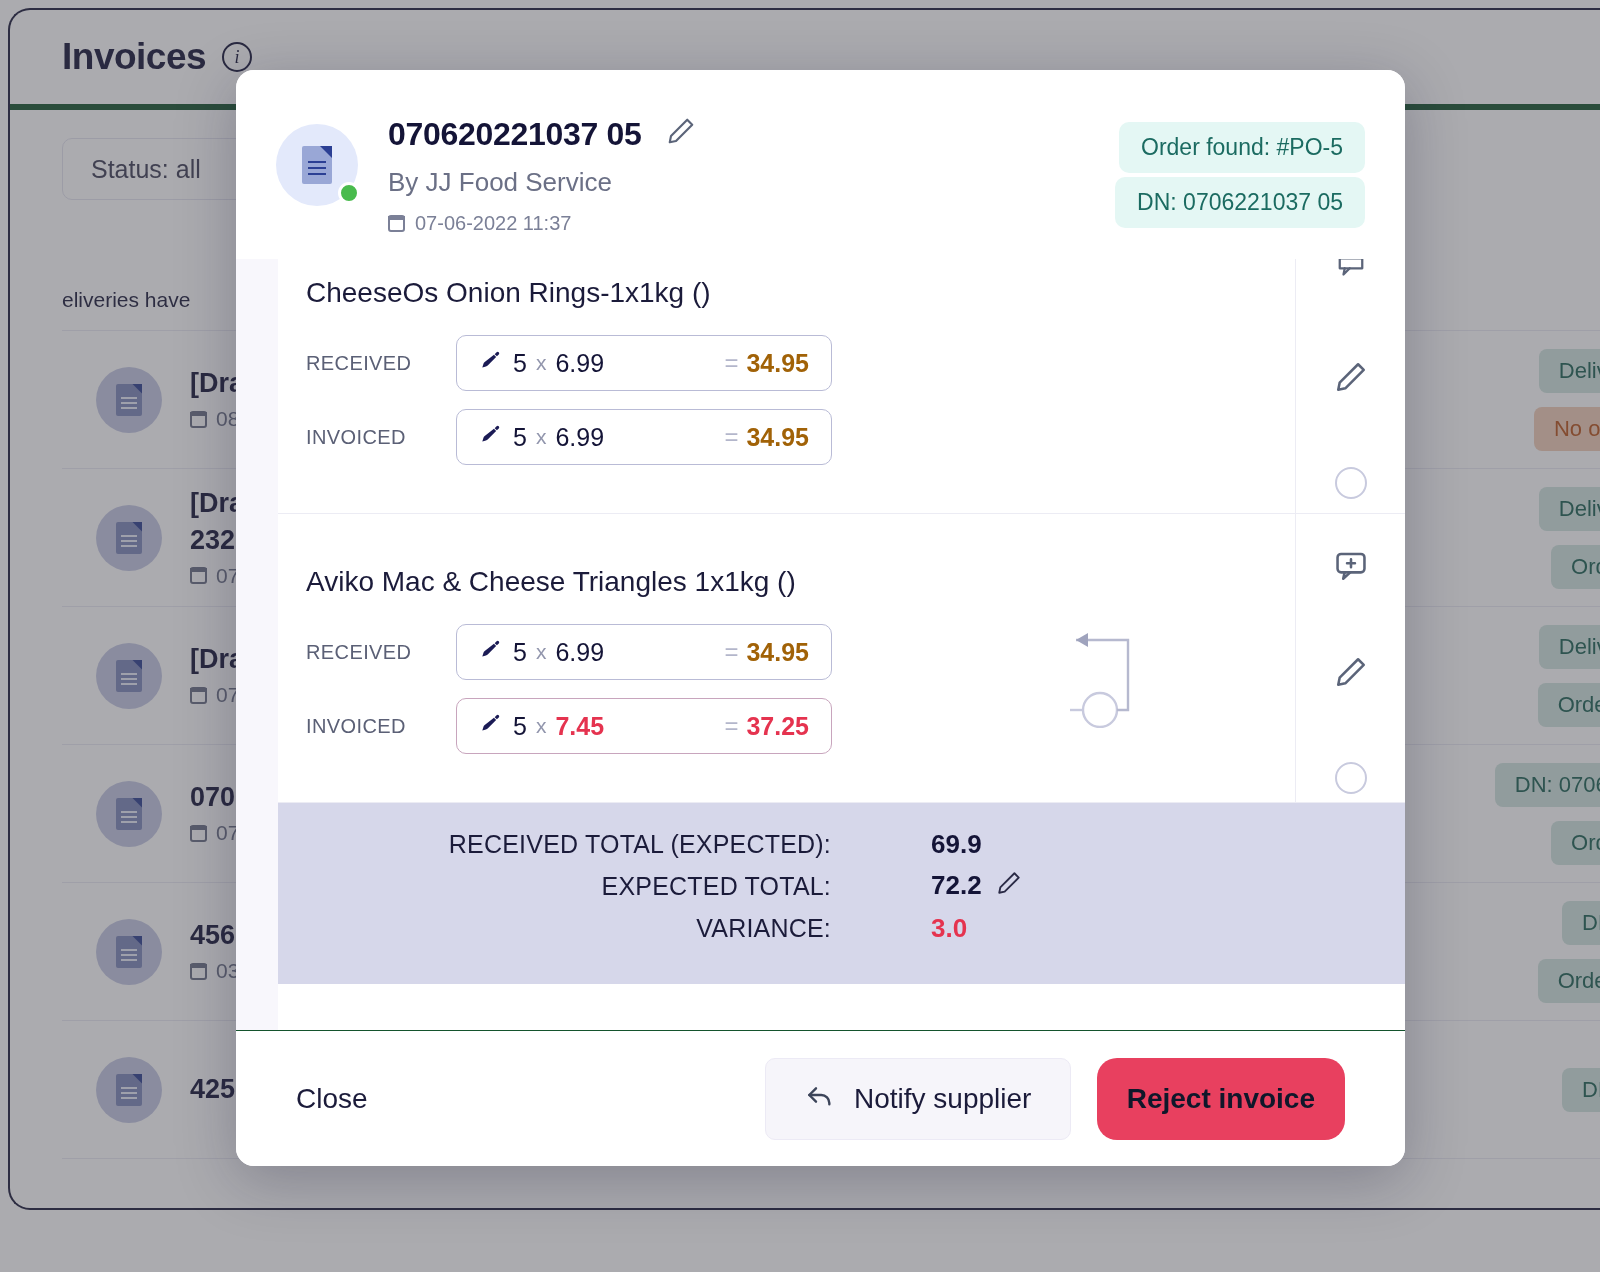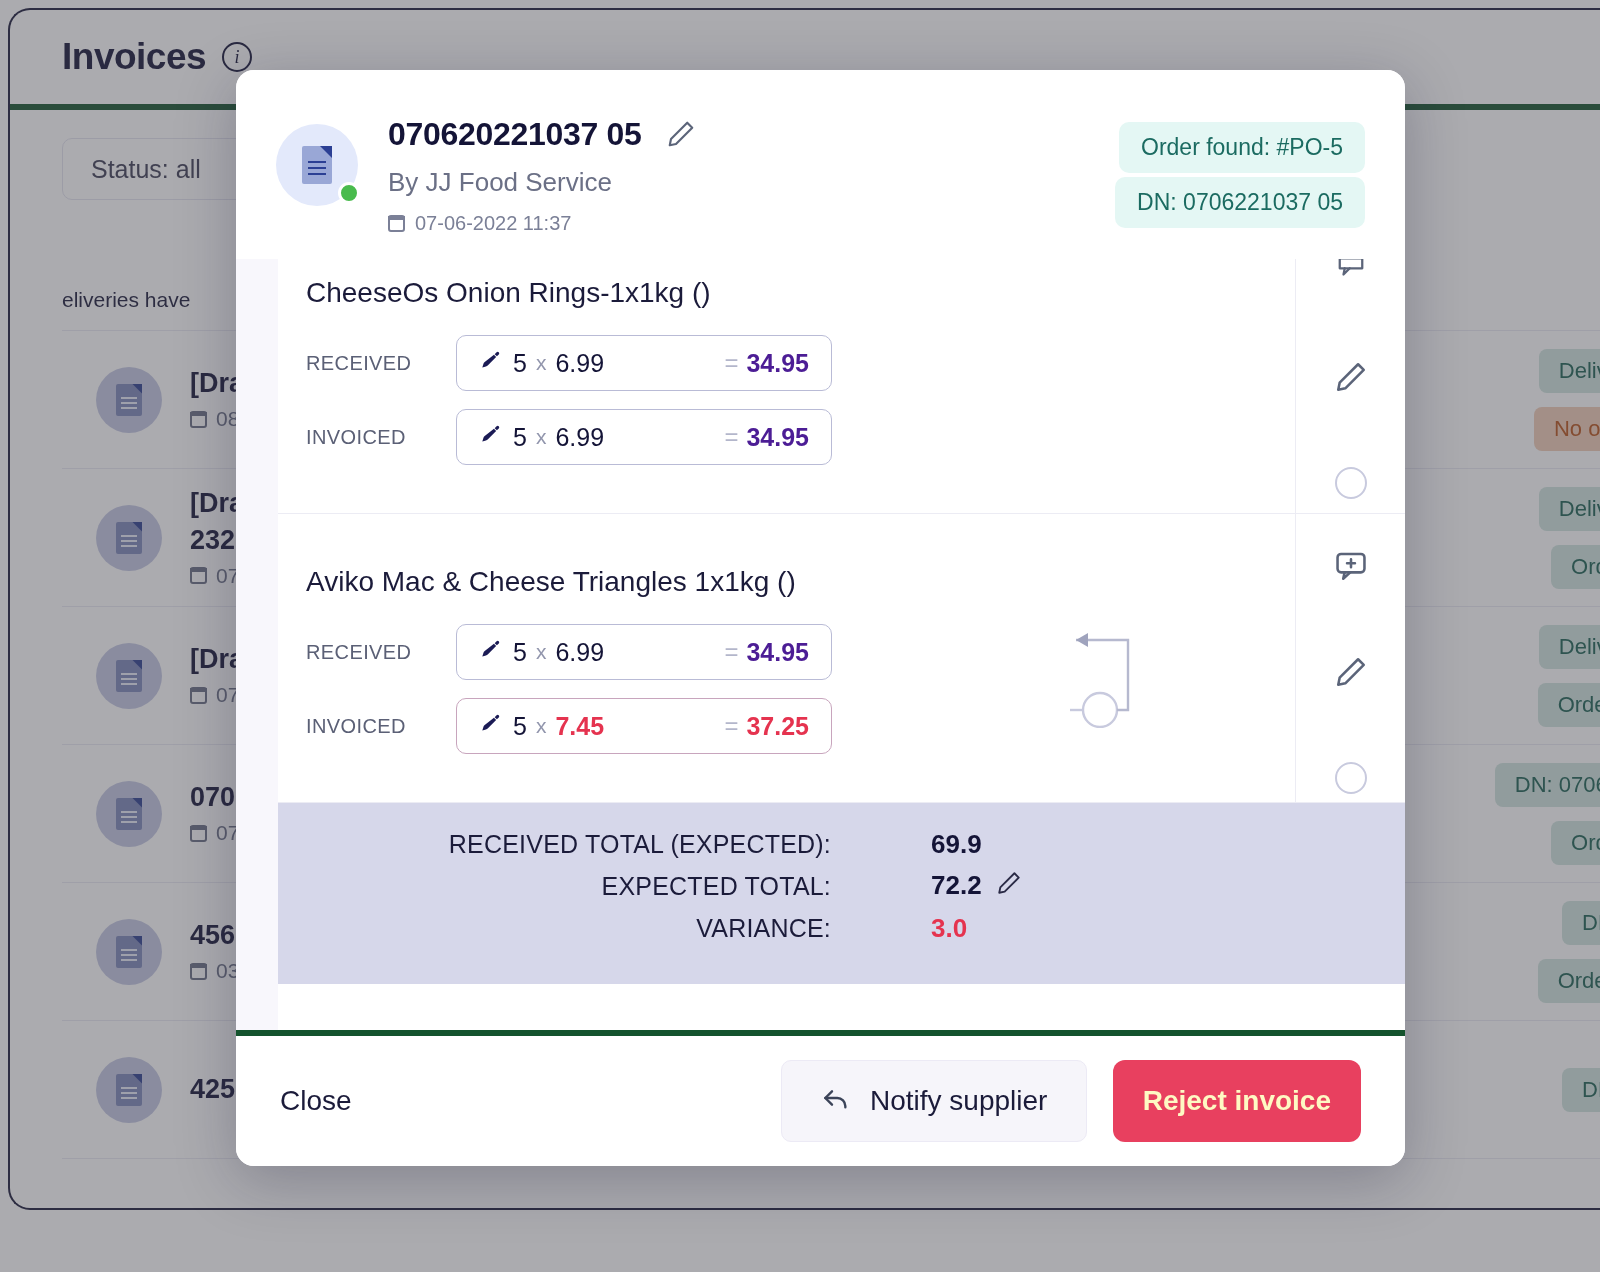--- a/index.html
+++ b/index.html
@@ -148,21 +148,21 @@
   .hdr-avatar .doc-glyph .body { background:#99a7d6; }
   .hdr-avatar .doc-glyph .fold { background:#2b3f94; width:12px; height:12px;}
   .hdr-avatar .doc-glyph .ln { background:#2b3f94; left:6px; right:6px; }
   .hdr-avatar .doc-glyph .l1{top:15px}.hdr-avatar .doc-glyph .l2{top:21px}.hdr-avatar .doc-glyph .l3{top:27px}
   .status-dot {
     position:absolute; right: -2px; bottom: 2px;
     width: 22px; height: 22px; border-radius:50%;
     background:#49bb4d; border: 3px solid #fff;
   }
   .hdr-text { flex: 1 1 auto; min-width: 0; }
-  .hdr-title-row { display:flex; align-items:flex-end; gap:24px; }
+  .hdr-title-row { display:flex; align-items:flex-start; gap:24px; }
   .hdr-title {
     font-size: 32px; font-weight: bold; color:#141437;
     letter-spacing: -0.3px;
   }
   .hdr-sub {
     font-size: 26px; color:#6b7086; margin-top: 14px;
   }
   .hdr-date {
     font-size: 20px; color:#7b8097; margin-top: 14px;
     display:flex; align-items:center; gap:10px;
@@ -217,21 +217,21 @@
     background:#fff;
   }
   .qty-box.alert { border-color:#c8a5bd; }
   .bottle-icon { margin-right: 12px; flex:0 0 auto; }
   .qty-num { font-size: 25px; color:#141437; }
   .qty-x { font-size: 21px; color:#9296ad; margin: 0 9px; }
   .qty-price { font-size: 25px; color:#141437; }
   .qty-price.red { color:#e5334f; font-weight:bold; }
   .qty-eq { margin-left:auto; display:flex; align-items:center; gap:8px; }
   .qty-eq .eqs { font-size:24px; color:#b3b6cb; }
-  .qty-total { font-size:25px; color:#4c1d95; font-weight:bold; }
+  .qty-total { font-size:25px; color:#a16207; font-weight:bold; }
   .qty-total.red { color:#e5334f; }
 
   .actions-col {
     position:absolute; right:0; top:0; width: 110px; height:100%;
     border-left: 1px solid #ececf4;
     display:flex; flex-direction:column; align-items:center;
   }
   .act-icon {
     width: 44px; height:44px;
     display:flex; align-items:center; justify-content:center;
@@ -258,43 +258,43 @@
   .tot-value {
     margin-left: 100px; font-size: 26px; font-weight:bold; color:#141437;
     display:flex; align-items:flex-start; gap:14px;
   }
   .tot-value.red { color:#e5334f; }
 
   
   .modal-footer {
     flex: 0 0 auto;
     background:#fff;
-    border-top: 6px solid #14532d;
+    border-top: 1px solid #14532d;
     height: 136px;
     display:flex; align-items:center;
-    padding: 0 44px;
+    padding: 0 60px;
   }
   .close-btn {
     font-size: 28px; color:#1b1b3a;
     background:none; border:none; cursor:pointer;
     font-family:"Liberation Sans", sans-serif;
   }
   .footer-spacer { flex: 1 1 auto; }
   .notify-btn {
     height: 82px; min-width: 306px;
     background:#f6f5fa; border:1px solid #eceaf5; border-radius:10px;
     display:flex; align-items:center; justify-content:center; gap:18px;
     font-size: 28px; color:#1b1b3a; cursor:pointer;
     font-family:"Liberation Sans", sans-serif;
     margin-right: 26px;
   }
   .reject-btn {
     height: 82px; min-width: 246px;
-    background:#e8405f; border:none; border-radius:12px;
-    color:#fef9c3; font-size:28px; font-weight:bold; cursor:pointer;
+    background:#e8405f; border:none; border-radius:20px;
+    color:#0f172a; font-size:28px; font-weight:bold; cursor:pointer;
     padding: 0 30px;
     font-family:"Liberation Sans", sans-serif;
   }
 </style>
 </head>
 <body>
 
 <div id="app">
   <div class="page-frame">
 

